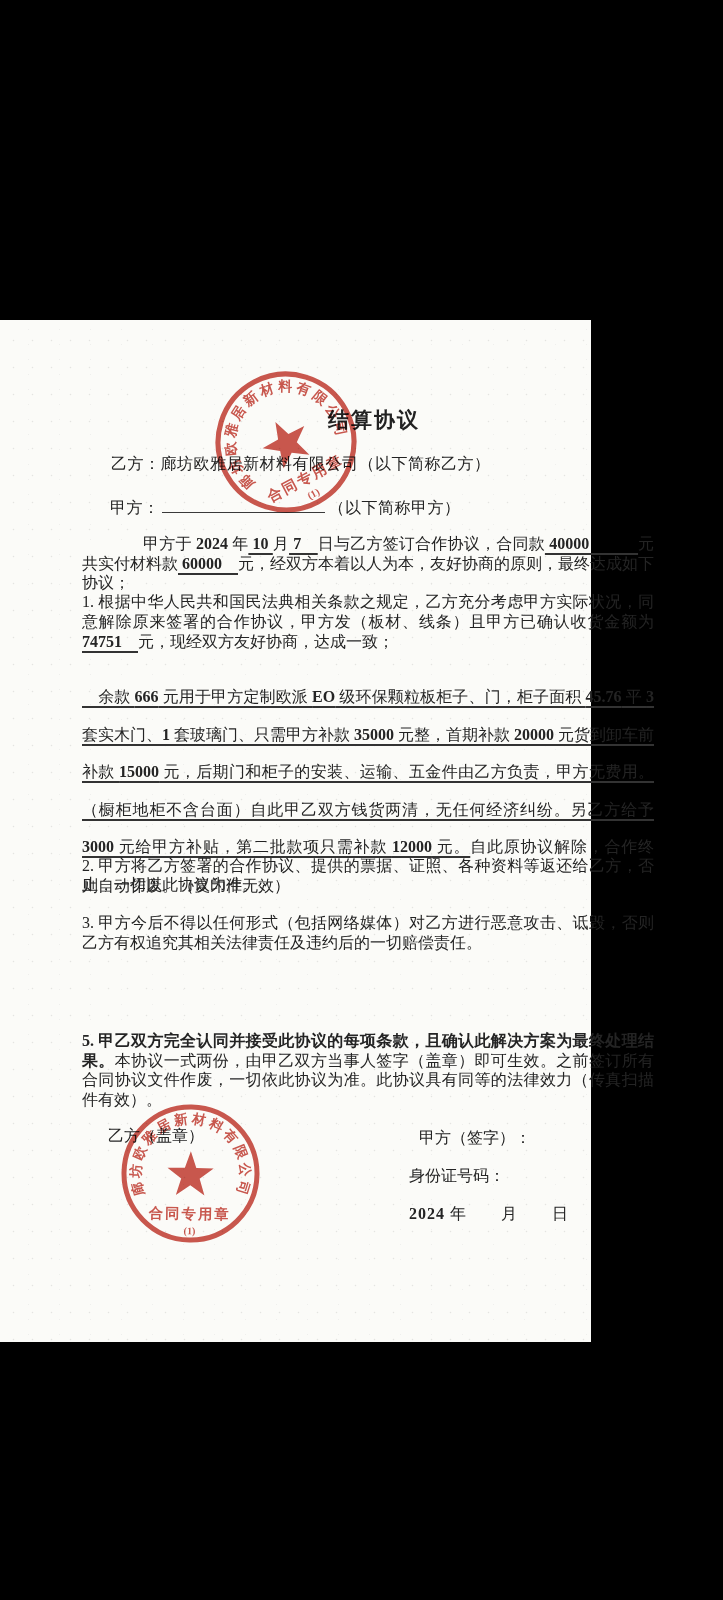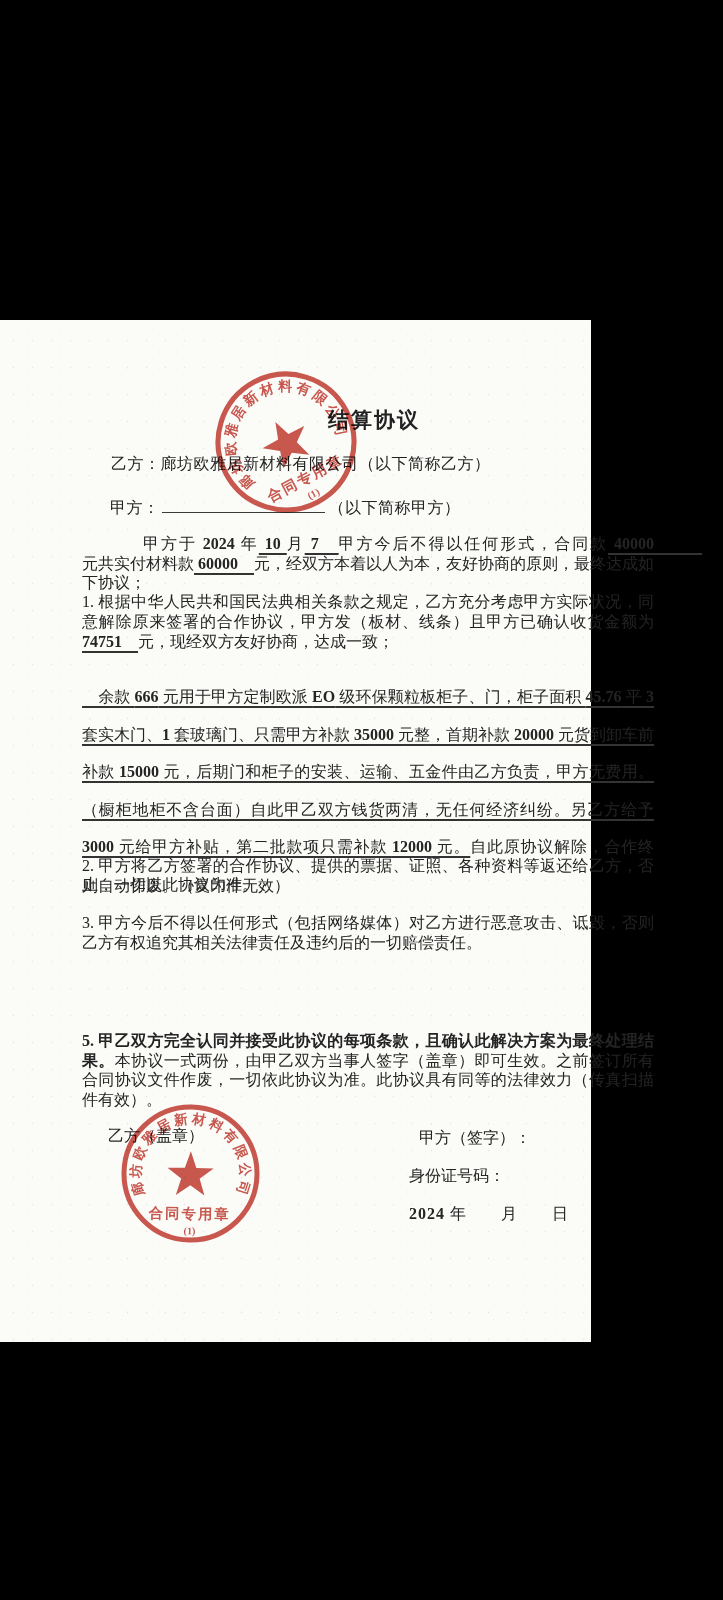--- a/index.html
+++ b/index.html
@@ -51,21 +51,21 @@
   <div class="bar top"></div>
 
   <div class="doc">
 
     <div class="abs title">结算协议</div>
 
     <div class="abs partyline party-a"><span>甲方：</span><span class="blank-line"></span><span>（以下简称甲方）</span></div>
 
     <div class="abs partyline party-b"><span>乙方：</span><span>廊坊欧雅居新材料有限公司</span><span>（以下简称乙方）</span></div>
 
-    <div class="abs para intro"><span>甲方于 </span><span class="b">2024</span><span> 年</span><span class="b u"> 10 </span><span>月</span><span class="b u"> 7　</span><span>甲方今后不得以任何形式，合同款</span><span class="b u"> 40000　　　</span><span>元共实付材料款</span><span class="b u"> 60000　</span><span>元，经双方本着以人为本，友好协商的原则，最终达成如下协议；</span></div>
+    <div class="abs para intro"><span>甲方于 </span><span class="b">2024</span><span> 年</span><span class="b u"> 10 </span><span>月</span><span class="b u"> 7　</span><span>日与乙方签订合作协议，合同款</span><span class="b u"> 40000　　　</span><span>元共实付材料款</span><span class="b u"> 60000　</span><span>元，经双方本着以人为本，友好协商的原则，最终达成如下协议；</span></div>
     <div class="abs para c1"><span>1.  根据中华人民共和国民法典相关条款之规定，乙方充分考虑甲方实际状况，同意解除原来签署的合作协议，甲方发（板材、线条）且甲方已确认收货金额为</span><span class="b u"> 74751　</span><span>元，现经双方友好协商，达成一致；</span></div>
     <div class="abs para ublock"><span class="u">　余款 </span><span class="b u">666</span><span class="u"> 元用于甲方定制欧派 </span><span class="b u">EO</span><span class="u"> 级环保颗粒板柜子、门，柜子面积 </span><span class="b u">45.76</span><span class="u"> 平 </span><span class="b u">3</span><span class="u"> 套实木门、</span><span class="b u">1</span><span class="u"> 套玻璃门、只需甲方补款 </span><span class="b u">35000</span><span class="u"> 元整，首期补款 </span><span class="b u">20000</span><span class="u"> 元货到卸车前补款 </span><span class="b u">15000</span><span class="u"> 元，后期门和柜子的安装、运输、五金件由乙方负责，甲方无费用。（橱柜地柜不含台面）自此甲乙双方钱货两清，无任何经济纠纷。另乙方给予 </span><span class="b u">3000</span><span class="u"> 元给甲方补贴，第二批款项只需补款 </span><span class="b u">12000</span><span class="u"> 元。</span><span>自此原协议解除，合作终止，一切以此协议为准。</span></div>
     <div class="abs para c2"><span>2. 甲方将乙方签署的合作协议、提供的票据、证照、各种资料等返还给乙方，否则自动作废。（复印件无效）</span></div>
     <div class="abs para c3"><span>3. 甲方今后不得以任何形式（包括网络媒体）对乙方进行恶意攻击、诋毁，否则乙方有权追究其相关法律责任及违约后的一切赔偿责任。</span></div>
     <div class="abs para c5"><span class="b">5. 甲乙双方完全认同并接受此协议的每项条款，且确认此解决方案为最终处理结果。</span><span>本协议一式两份，由甲乙双方当事人签字（盖章）即可生效。之前签订所有合同协议文件作废，一切依此协议为准。此协议具有同等的法律效力（传真扫描件有效）。</span></div>
 
     <div class="abs sig sig-b">乙方（盖章）</div>
     <div class="abs sig sig-a">甲方（签字）：</div>
     <div class="abs sig sig-id">身份证号码：</div>
     <div class="abs sig sig-date"><span class="b">2024</span><span> 年　　月　　日</span></div>

